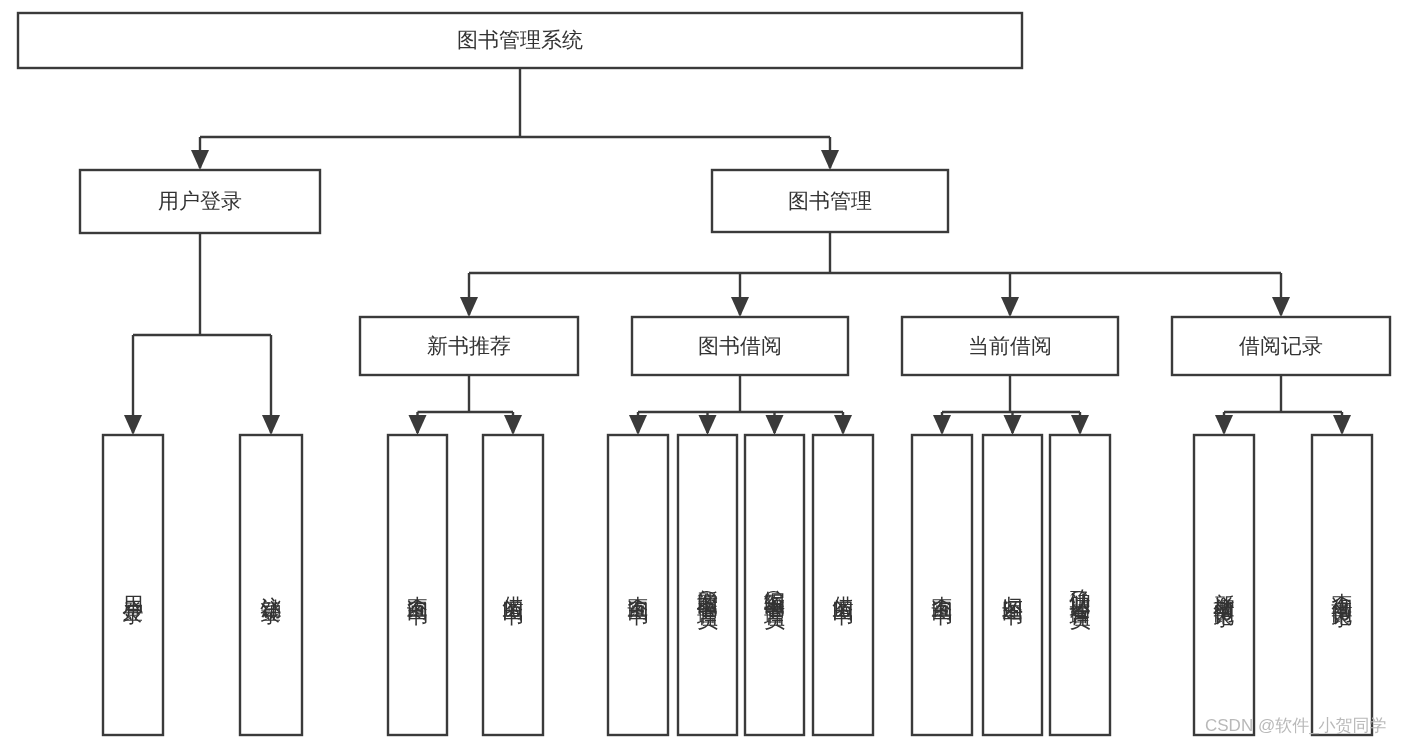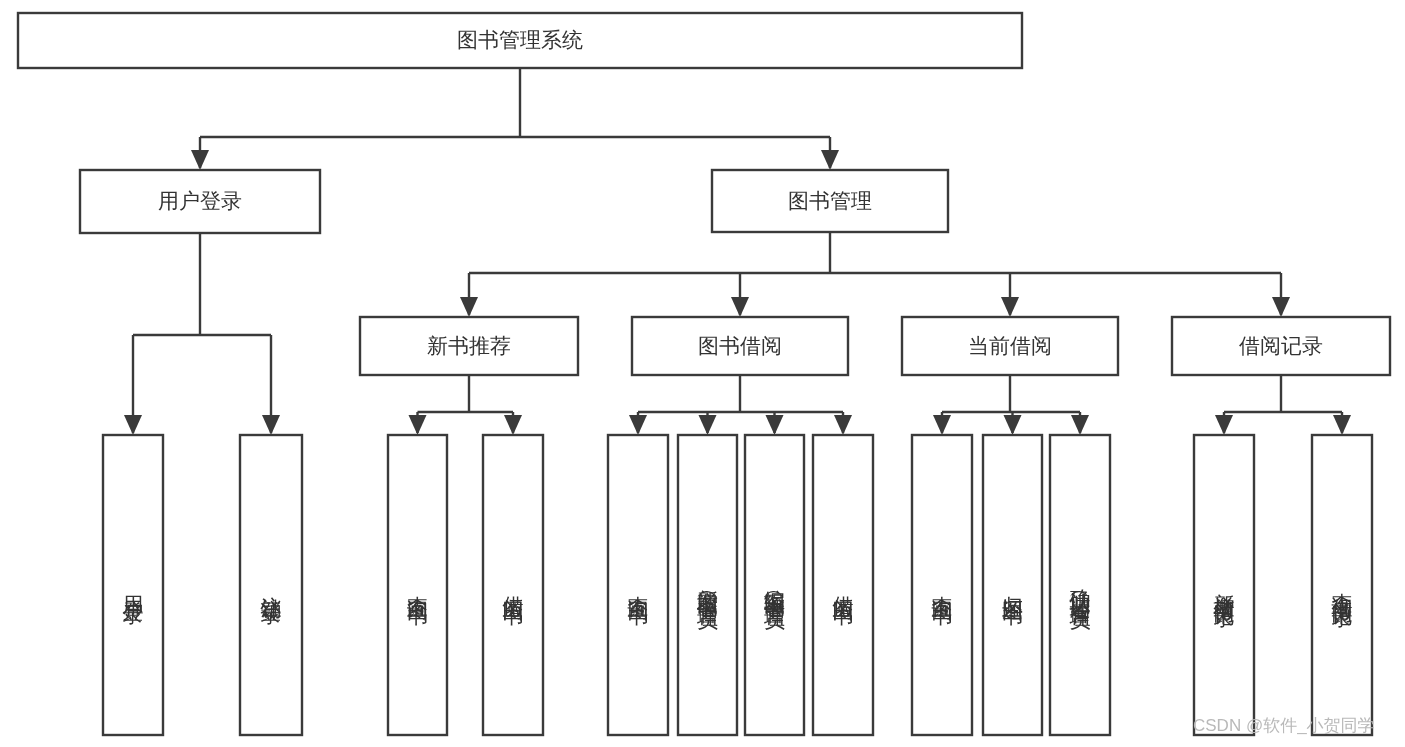--- a/index.html
+++ b/index.html
@@ -220,15 +220,15 @@
       <div class="vlabel" style="left: 678px; top: 435px; width: 59px; height: 300px;">新增图书（管理员）</div>
       <div class="vlabel" style="left: 745px; top: 435px; width: 59px; height: 300px;">编辑图书（管理员）</div>
       <div class="vlabel" style="left: 813px; top: 435px; width: 60px; height: 300px;">借阅图书</div>
       <div class="vlabel" style="left: 912px; top: 435px; width: 60px; height: 300px;">查询图书</div>
       <div class="vlabel" style="left: 983px; top: 435px; width: 59px; height: 300px;">归还图书</div>
       <div class="vlabel" style="left: 1050px; top: 435px; width: 60px; height: 300px;">确认归还（管理员）</div>
       <div class="vlabel" style="left: 1194px; top: 435px; width: 60px; height: 300px;">新增借阅记录</div>
       <div class="vlabel" style="left: 1312px; top: 435px; width: 60px; height: 300px;">查询借阅记录</div>
     </div>
 
-  <div class="watermark" style="left: 1193px; top: 714px;">CSDN @软件_小贺同学</div>
+  <div class="watermark" style="left: 1193px; top: 714px; padding-left: 12px;">CSDN @软件_小贺同学</div>
 
 </div>
 
 </body></html>

